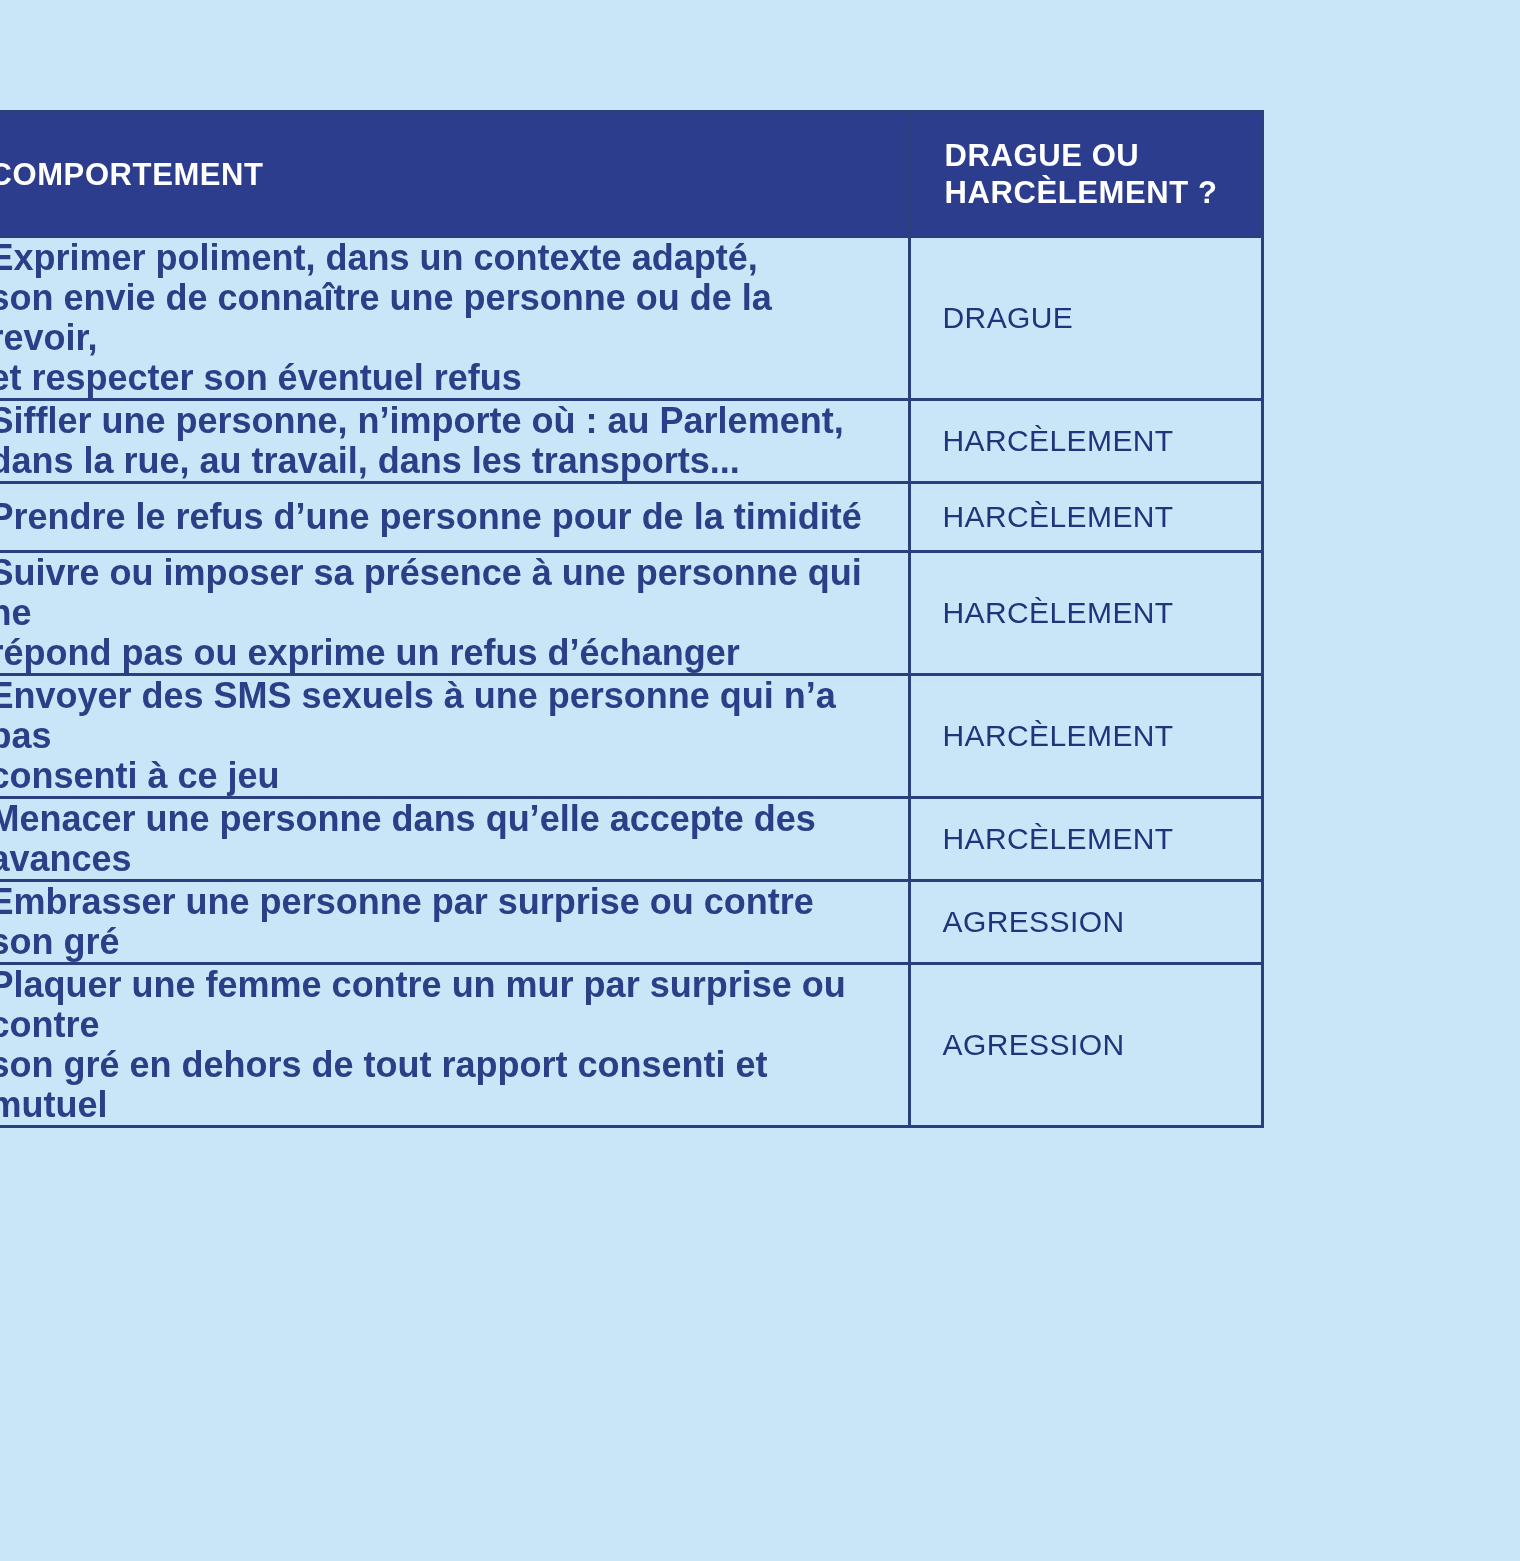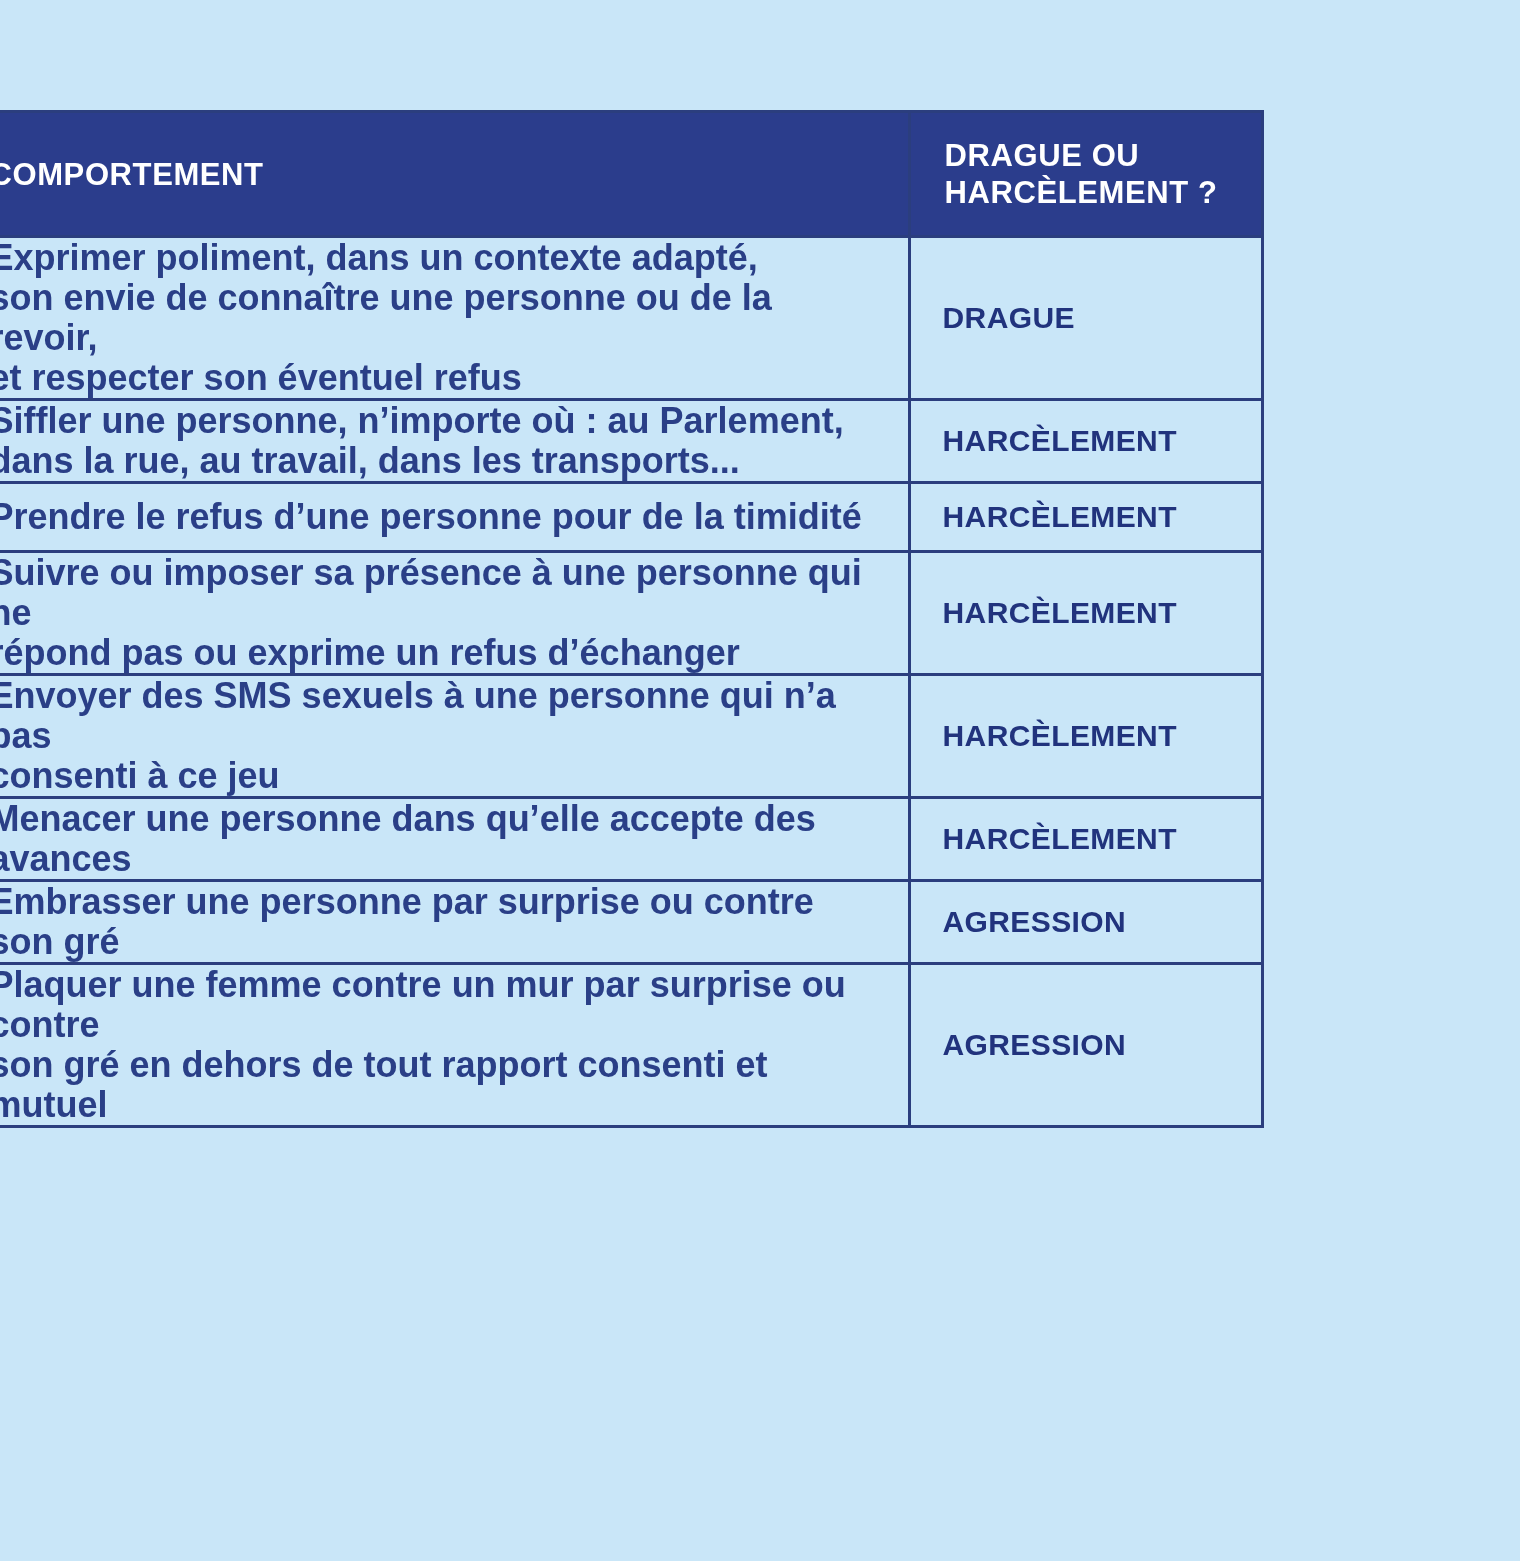--- a/index.html
+++ b/index.html
@@ -53,21 +53,21 @@
     font-size: 36px;
     font-weight: 700;
     line-height: 40px;
     padding: 0 34px;
     white-space: pre-line;
     background: #c9e6f8;
   }
   td.label-cell {
     color: #21337d;
     font-size: 30px;
-    font-weight: 700;
+    font-weight: 400;
     letter-spacing: 0.4px;
     padding: 16px 32px;
     background: #c9e6f8;
   }
 </style>
 </head>
 <body>
 
 <div class="page">
   <table class="behavior-table">

